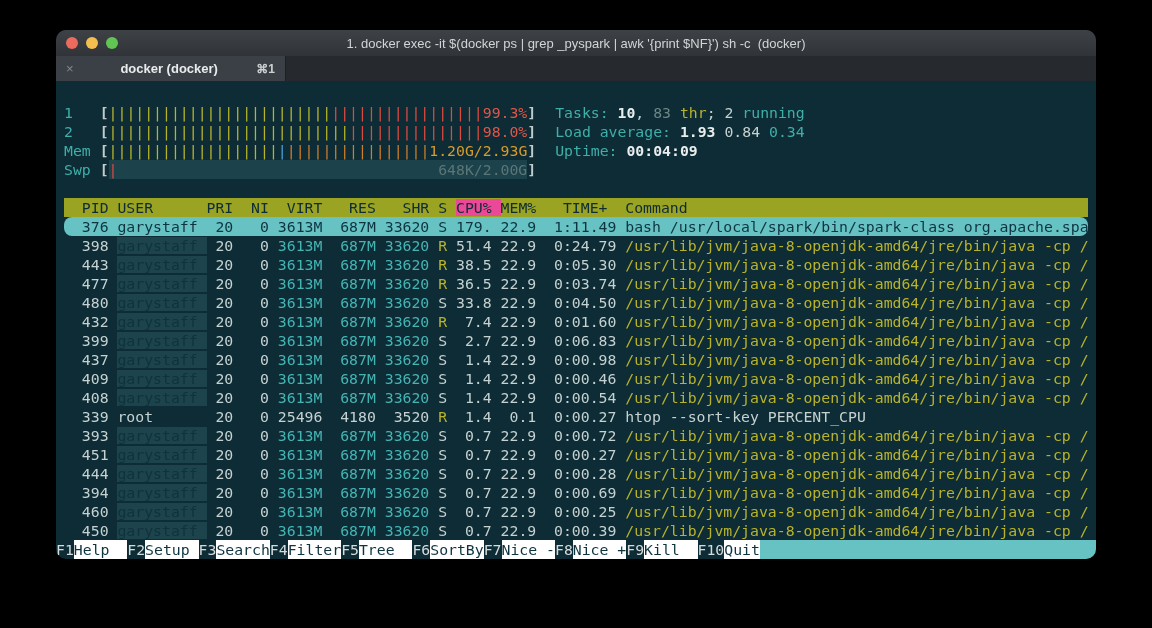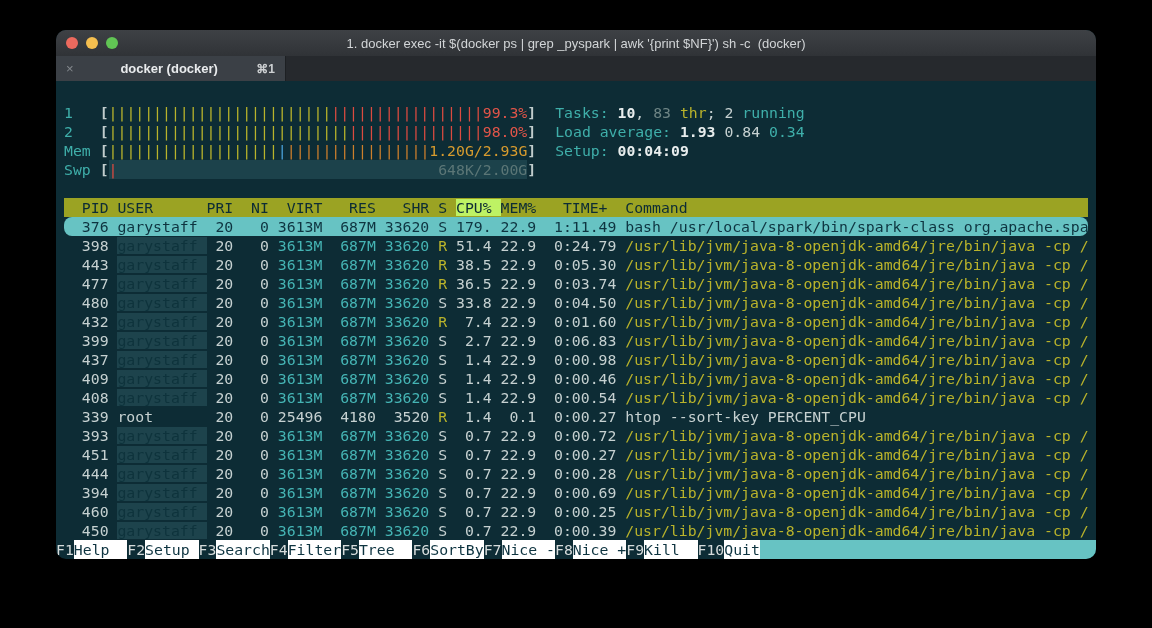--- a/index.html
+++ b/index.html
@@ -37,21 +37,21 @@
   .b-olive{color:#b9b32b;} .b-red{color:#dc4b40;} .b-orange{color:#cd7f2c;} .b-blue{color:#4aa0da;}
   .t-red{color:#e25549;} .t-orange{color:#d79b2e;text-align:center;} .t-dim{color:#5b7676;}
   
   .c-cyan{color:#3fafaa;} .c-fg{color:#c6d1d1;} .c-dim{color:#6e8585;}
   .c-olive{color:#b9b32b;} .c-teal{color:#45b4b4;}
   .c-bold{color:#e8eded;font-weight:bold;}
   .c-user{background:#1d434c;color:#0e333c;}
   
   .row.header{background:#9ba323;}
   .row.header span{color:#0d2c35;}
-  .row.header span.sorted{background:#bef264;}
+  .row.header span.sorted{background:#ec4899;}
   .row.selected{background:#67c3c3;border-radius:8px;}
   .row.selected span{color:#0e3440 !important;background:transparent !important;}
   
   .fnbar{height:19px;line-height:19px;display:flex;white-space:pre;overflow:hidden;}
   .fnkey{color:#d6dcdc;}
   .fnlabel{background:#ffffff;color:#0e3440;}
   .fnfill{flex:1;background:#67c3c3;}
 </style>
 </head>
 <body>
@@ -81,21 +81,21 @@
         <div class="hdr">
           <div id="meters">
               <div class="line"><span class="m-label">1   </span><span class="c-brk">[</span><span class="interior"><span class="b-olive">|||||||||||||||||||||||||</span><span class="b-red">|||||||||||||||||</span><span class="t-red">99.3%</span></span><span class="c-brk">]</span></div>
               <div class="line"><span class="m-label">2   </span><span class="c-brk">[</span><span class="interior"><span class="b-olive">|||||||||||||||||||||||||||</span><span class="b-red">|||||||||||||||</span><span class="t-red">98.0%</span></span><span class="c-brk">]</span></div>
               <div class="line"><span class="m-label">Mem </span><span class="c-brk">[</span><span class="interior"><span class="b-olive">|||||||||||||||||||</span><span class="b-blue">|</span><span class="b-orange">||||||||||||||||</span><span class="t-orange">1.20G/2.93G</span></span><span class="c-brk">]</span></div>
               <div class="line"><span class="m-label">Swp </span><span class="c-brk">[</span><span class="interior shaded"><span class="b-red">|</span><span class="t-dim">                                    648K/2.00G</span></span><span class="c-brk">]</span></div>
             </div>
           <div id="info">
               <div class="line"><span class="c-cyan">Tasks: </span><span class="c-bold">10</span><span class="c-fg">, </span><span class="c-dim">83</span><span class="c-olive"> thr</span><span class="c-fg">; </span><span class="c-fg">2</span><span class="c-cyan"> running</span></div>
               <div class="line"><span class="c-cyan">Load average: </span><span class="c-bold">1.93 </span><span class="c-fg">0.84 </span><span class="c-cyan">0.34</span></div>
-              <div class="line"><span class="c-cyan">Setup: </span><span class="c-bold">00:04:09</span></div>
+              <div class="line"><span class="c-cyan">Uptime: </span><span class="c-bold">00:04:09</span></div>
             </div>
         </div>
         <div class="gap"></div>
         <div id="table">
             <div class="row header"><span class="h-cell">  PID </span><span class="h-cell">USER      </span><span class="h-cell">PRI </span><span class="h-cell"> NI </span><span class="h-cell"> VIRT </span><span class="h-cell">  RES </span><span class="h-cell">  SHR </span><span class="h-cell">S </span><span class="h-cell sorted">CPU% </span><span class="h-cell">MEM% </span><span class="h-cell">  TIME+  </span><span class="h-cell">Command</span></div>
             <div class="row selected"><span class="c-fg">  376 </span><span class="c-user">garystaff </span><span class="c-fg"> 20 </span><span class="c-fg">  0 </span><span class="c-teal">3613M </span><span class="c-teal"> 687M </span><span class="c-teal">33620 </span><span class="c-fg">S </span><span class="c-fg">179. </span><span class="c-fg">22.9 </span><span class="c-fg"> 1:11.49 </span><span class="c-fg">bash /usr/local/spark/bin/spark-class org.apache.spa</span></div>
             <div class="row"><span class="c-fg">  398 </span><span class="c-user">garystaff </span><span class="c-fg"> 20 </span><span class="c-fg">  0 </span><span class="c-teal">3613M </span><span class="c-teal"> 687M </span><span class="c-teal">33620 </span><span class="c-olive">R </span><span class="c-fg">51.4 </span><span class="c-fg">22.9 </span><span class="c-fg"> 0:24.79 </span><span class="c-olive">/usr/lib/jvm/java-8-openjdk-amd64/jre/bin/java -cp /</span></div>
             <div class="row"><span class="c-fg">  443 </span><span class="c-user">garystaff </span><span class="c-fg"> 20 </span><span class="c-fg">  0 </span><span class="c-teal">3613M </span><span class="c-teal"> 687M </span><span class="c-teal">33620 </span><span class="c-olive">R </span><span class="c-fg">38.5 </span><span class="c-fg">22.9 </span><span class="c-fg"> 0:05.30 </span><span class="c-olive">/usr/lib/jvm/java-8-openjdk-amd64/jre/bin/java -cp /</span></div>
             <div class="row"><span class="c-fg">  477 </span><span class="c-user">garystaff </span><span class="c-fg"> 20 </span><span class="c-fg">  0 </span><span class="c-teal">3613M </span><span class="c-teal"> 687M </span><span class="c-teal">33620 </span><span class="c-olive">R </span><span class="c-fg">36.5 </span><span class="c-fg">22.9 </span><span class="c-fg"> 0:03.74 </span><span class="c-olive">/usr/lib/jvm/java-8-openjdk-amd64/jre/bin/java -cp /</span></div>
             <div class="row"><span class="c-fg">  480 </span><span class="c-user">garystaff </span><span class="c-fg"> 20 </span><span class="c-fg">  0 </span><span class="c-teal">3613M </span><span class="c-teal"> 687M </span><span class="c-teal">33620 </span><span class="c-fg">S </span><span class="c-fg">33.8 </span><span class="c-fg">22.9 </span><span class="c-fg"> 0:04.50 </span><span class="c-olive">/usr/lib/jvm/java-8-openjdk-amd64/jre/bin/java -cp /</span></div>

